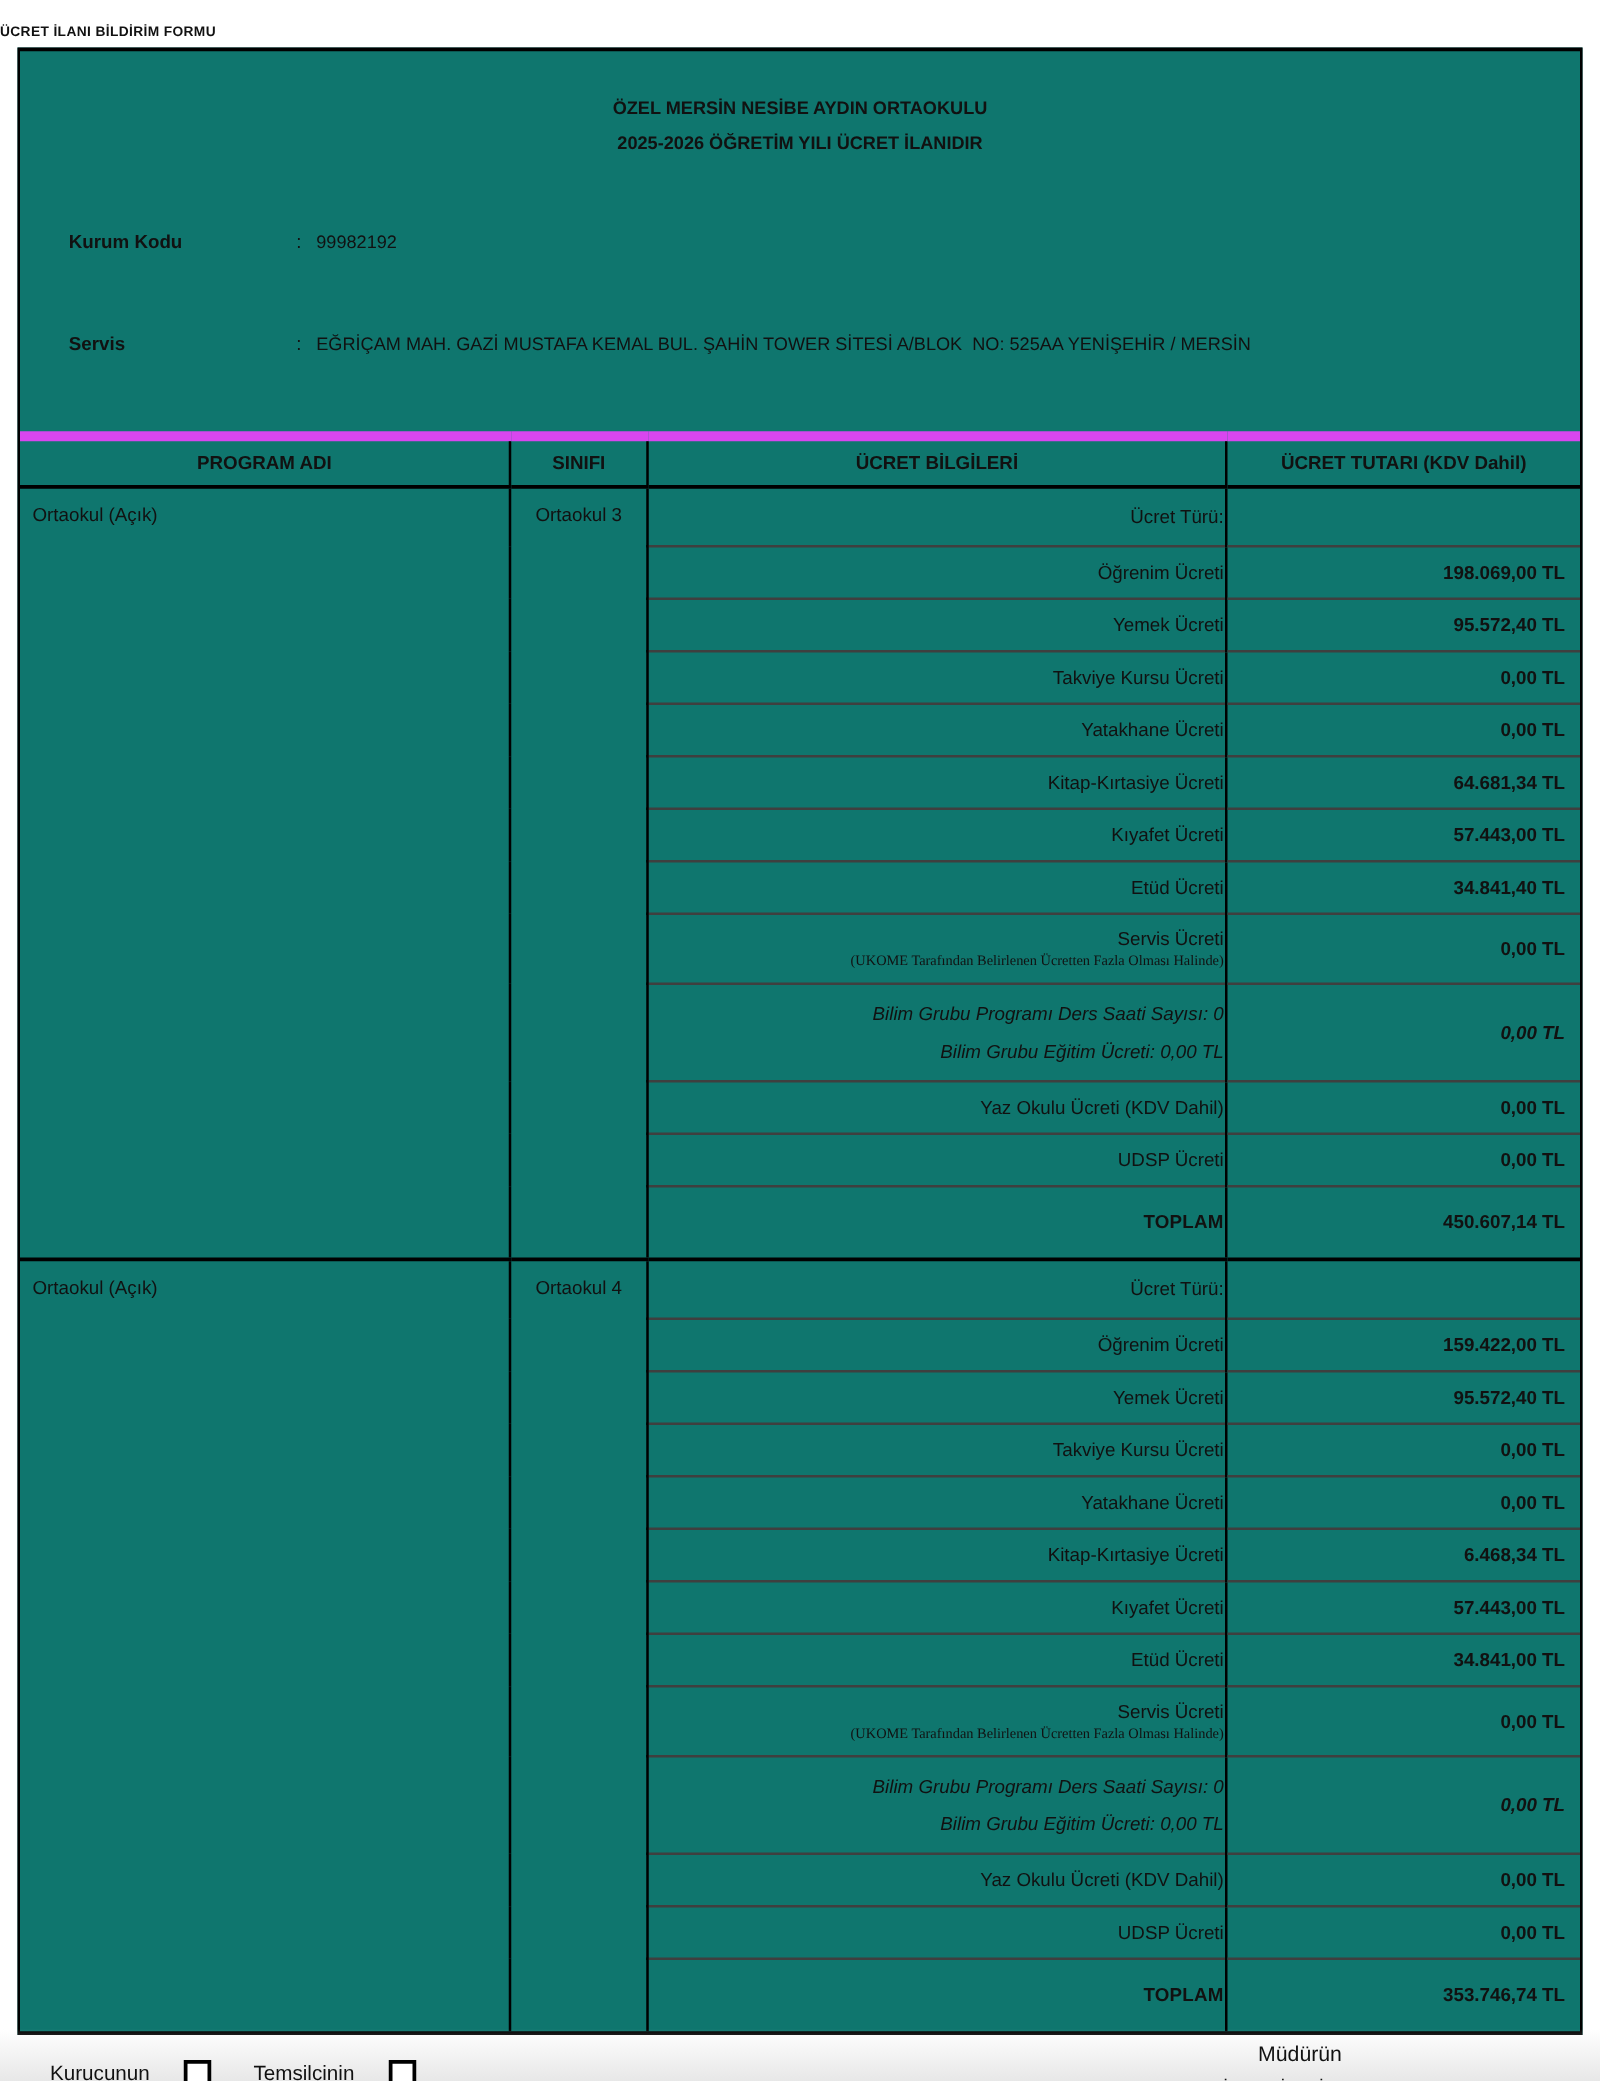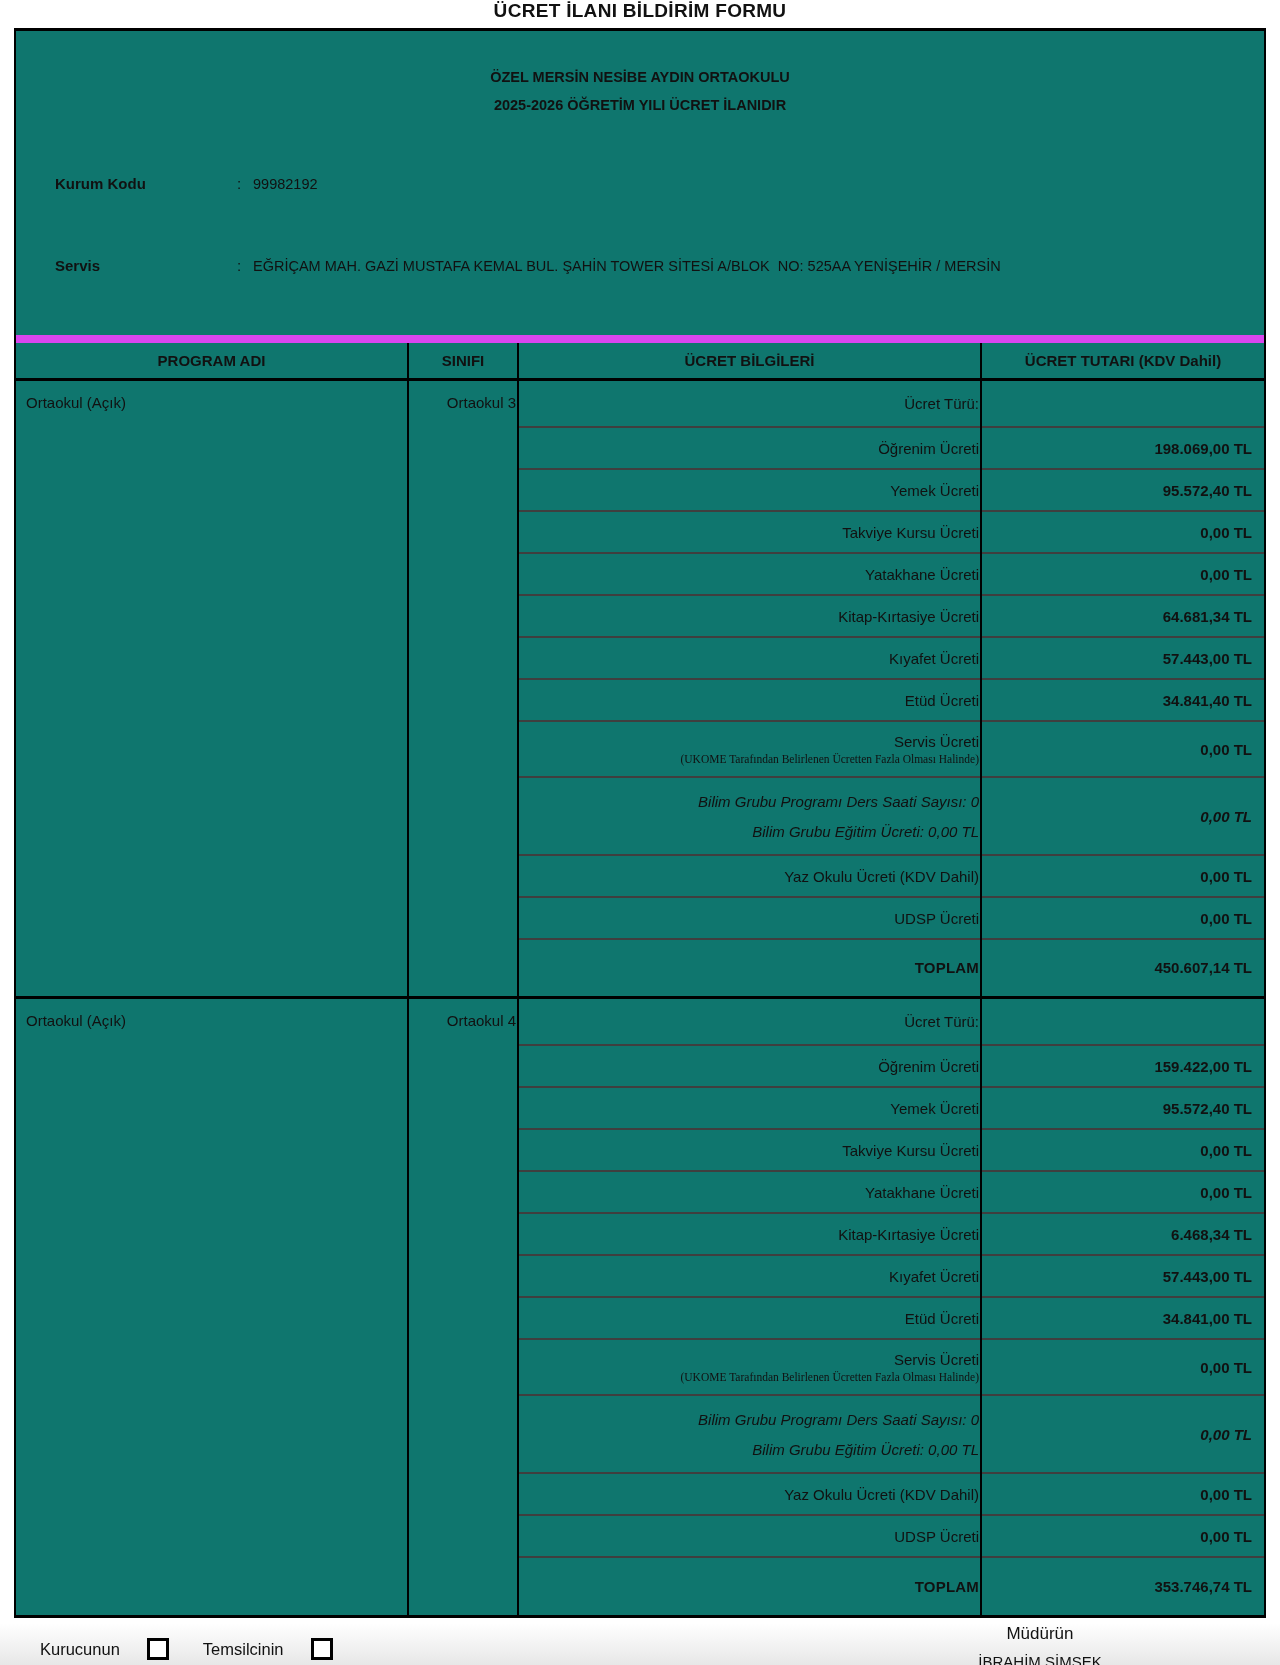--- a/index.html
+++ b/index.html
@@ -6,25 +6,25 @@
   html,body { margin:0; padding:0; }
   body {
     width:1280px; height:1665px;
     background:#ffffff;
     font-family:"Liberation Sans", sans-serif;
     color:#111;
     position:relative;
     overflow:hidden;
   }
   .page-title {
-    text-align:center;
-    font-size:19px;
+    text-align:left;
+    font-size:11px;
     font-weight:bold;
     letter-spacing:.3px;
-    padding-top:0;
+    padding-top:20px;
     margin:0;
   }
   .form-box {
     margin:6px 14px 0 14px;
     border:2px solid #000;
     border-top-width:3px;
     border-bottom-width:3px;
     background:#0f766e;
   }
   .school-name {
@@ -67,21 +67,21 @@
   .fee-table thead th:last-child { border-right:none; }
 
   .fee-table td { vertical-align:middle; }
   td.program-cell, td.class-cell {
     vertical-align:top;
     padding-top:13px;
     font-size:15px;
     border-right:2px solid #000;
   }
   td.program-cell { padding-left:10px; text-align:left; }
-  td.class-cell   { text-align:right; }
+  td.class-cell   { text-align:center; }
 
   td.fee-label {
     padding-left:10px;
     font-size:15px;
     text-align:right;
   }
   td.fee-amount {
     border-left:2px solid #000;
     text-align:right;
     padding-right:12px;

